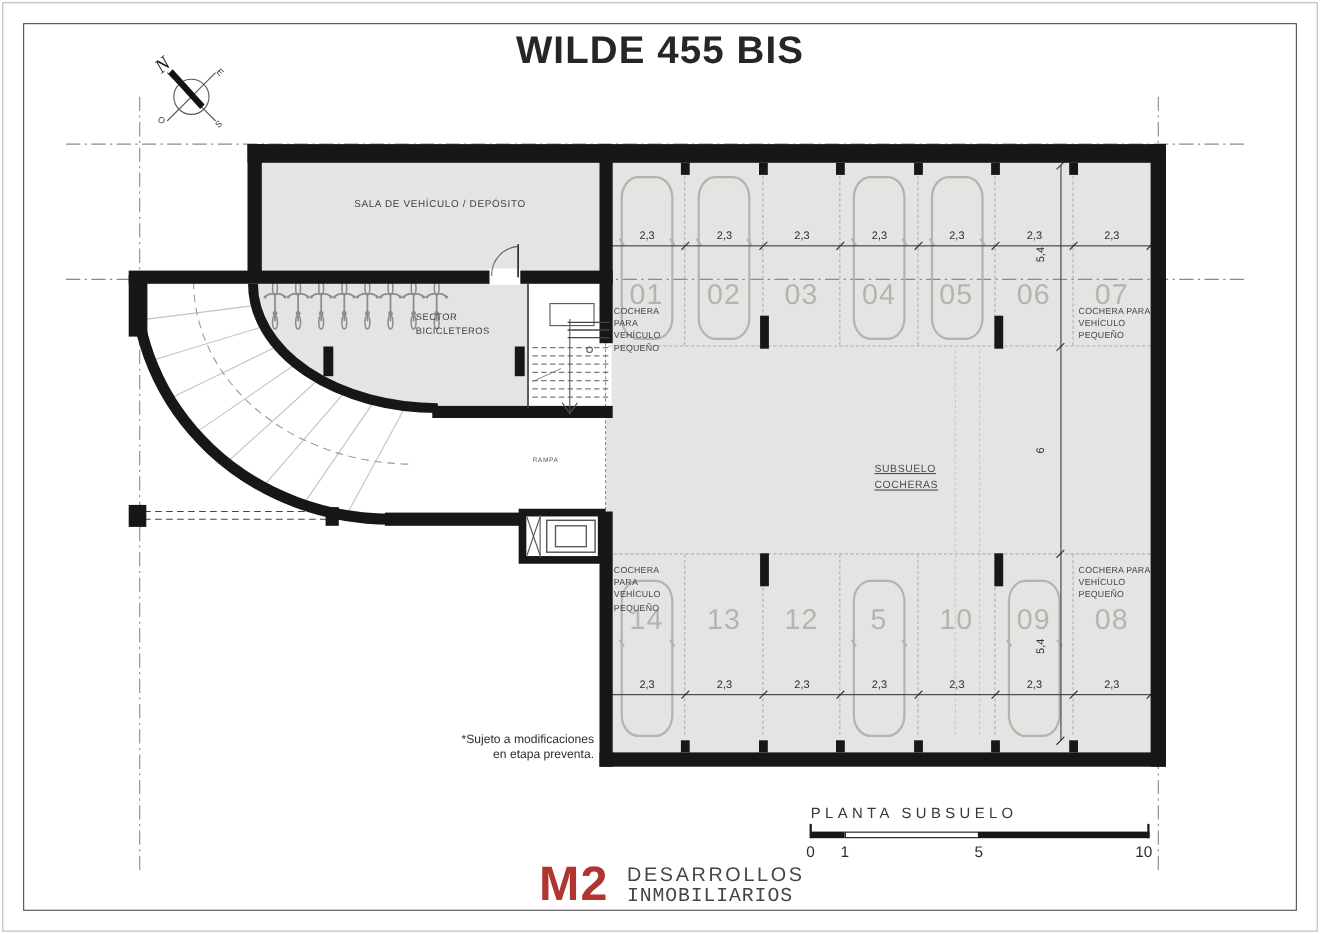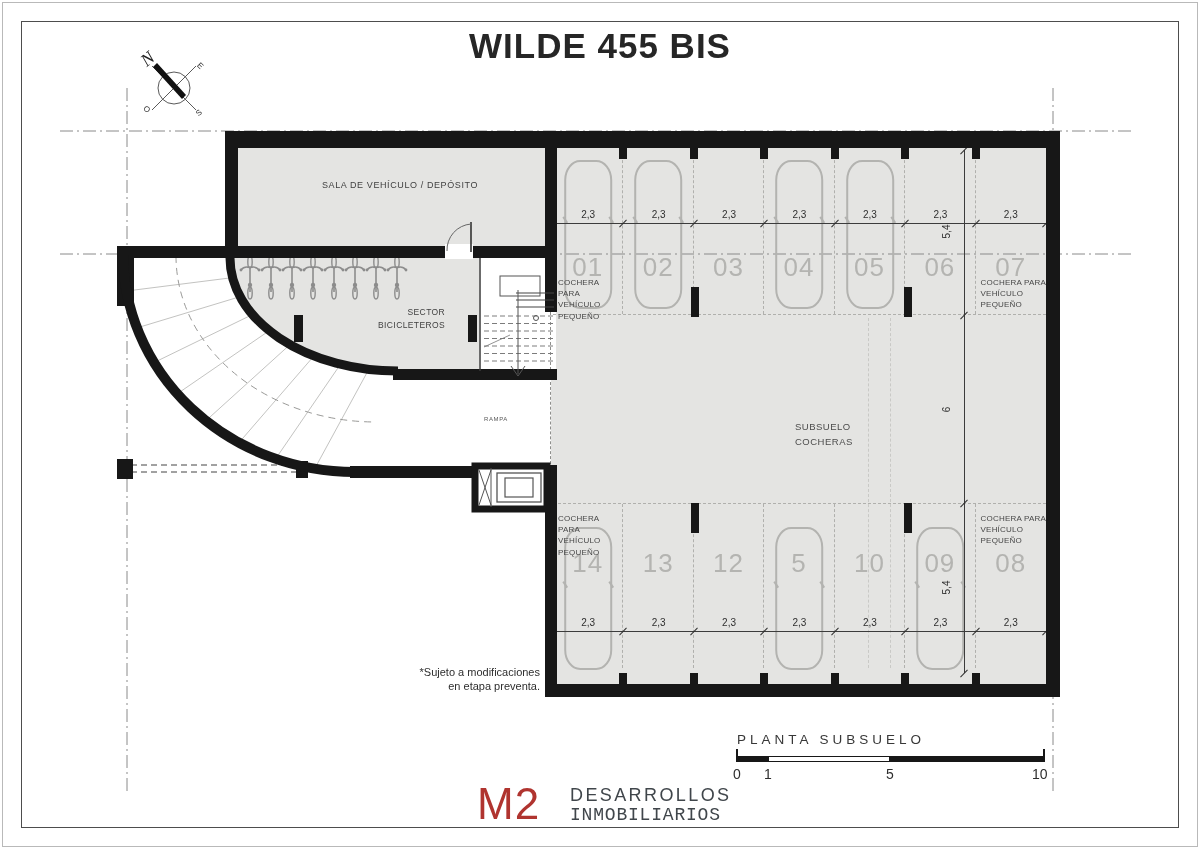--- a/index.html
+++ b/index.html
@@ -29,21 +29,21 @@
            transform-origin:center;z-index:5;}
   .dashv{position:absolute;width:0;border-left:1px dashed #b3b3b0;z-index:3;}
   .cell{position:absolute;top:0;height:100%;border-right:1px dashed #b0b0ad;box-sizing:border-box;}
   .row{position:absolute;z-index:4;box-sizing:border-box;}
   #disclaimer{position:absolute;left:300px;top:666px;width:240px;text-align:right;
               font-size:11px;line-height:1.25;color:#2e2e2e;z-index:5;}
   #plan-title{position:absolute;left:737px;top:732px;font-size:13.5px;letter-spacing:4px;
               color:#383838;z-index:5;font-weight:500;}
   .sbar{position:absolute;z-index:5;}
   .slab{position:absolute;top:766px;font-size:14px;color:#2e2e2e;z-index:5;}
-  #logo-m2{position:absolute;left:477px;top:779px;font-size:44px;font-weight:normal;z-index:5;letter-spacing:1px;}
+  #logo-m2{position:absolute;left:490px;top:779px;font-size:44px;font-weight:bold;z-index:5;letter-spacing:1px;}
   #logo-text{position:absolute;left:570px;top:786px;font-size:18px;line-height:1.1;
              color:#40464b;z-index:5;}
   #logo-text .l1{letter-spacing:2.4px;} #logo-text .l2{letter-spacing:0.8px;font-family:Liberation Mono, monospace;}
 </style>
 </head>
 <body>
 
 <div id="page">
   <div class="frame-outer"></div>
   <div class="frame-inner"></div>
@@ -166,25 +166,25 @@
         </g>
       </g>
   </svg>
 
   <div class="dashv" style="left:868px;top:318px;height:350px;border-color:#c9c9c6;"></div>
   <div class="dashv" style="left:890px;top:318px;height:350px;border-color:#c9c9c6;"></div>
   <div class="dashv" style="left:550px;top:312px;height:58px;border-color:#8f8f8c;"></div>
   <div class="dashv" style="left:550px;top:382px;height:82px;border-color:#8f8f8c;"></div>
 
   <div class="lbl" style="left:280px;top:180px;width:240px;text-align:center;font-size:9px;letter-spacing:.6px;">SALA DE VEHÍCULO / DEPÓSITO</div>
-  <div class="lbl" style="left:378px;top:306px;font-size:8.5px;letter-spacing:.4px;line-height:1.5;text-align:right;">
+  <div class="lbl" style="left:378px;top:282px;font-size:8.5px;letter-spacing:.4px;line-height:1.5;">
     <span style="display:block">SECTOR</span>
     <span style="display:block">BICICLETEROS</span>
   </div>
-  <div class="lbl" style="left:795px;top:420px;font-size:9.5px;letter-spacing:.5px;line-height:1.55;color:#4c4c4c;">
+  <div class="lbl" style="left:795px;top:420px;font-size:9.5px;letter-spacing:.5px;line-height:1.55;color:#4c4c4c;text-decoration:underline;">
     <span style="display:block">SUBSUELO</span>
     <span style="display:block">COCHERAS</span>
   </div>
   <div class="lbl" style="left:484px;top:416px;font-size:6px;letter-spacing:.6px;color:#5a5a5a;">RAMPA</div>
 
   <div class="vdimline" style="left:964px;top:150px;height:523px;"></div>
   <div class="tick" style="left:959px;top:150px;"></div>
   <div class="tick" style="left:959px;top:315px;"></div>
   <div class="tick" style="left:959px;top:503px;"></div>
   <div class="tick" style="left:959px;top:673px;"></div>

